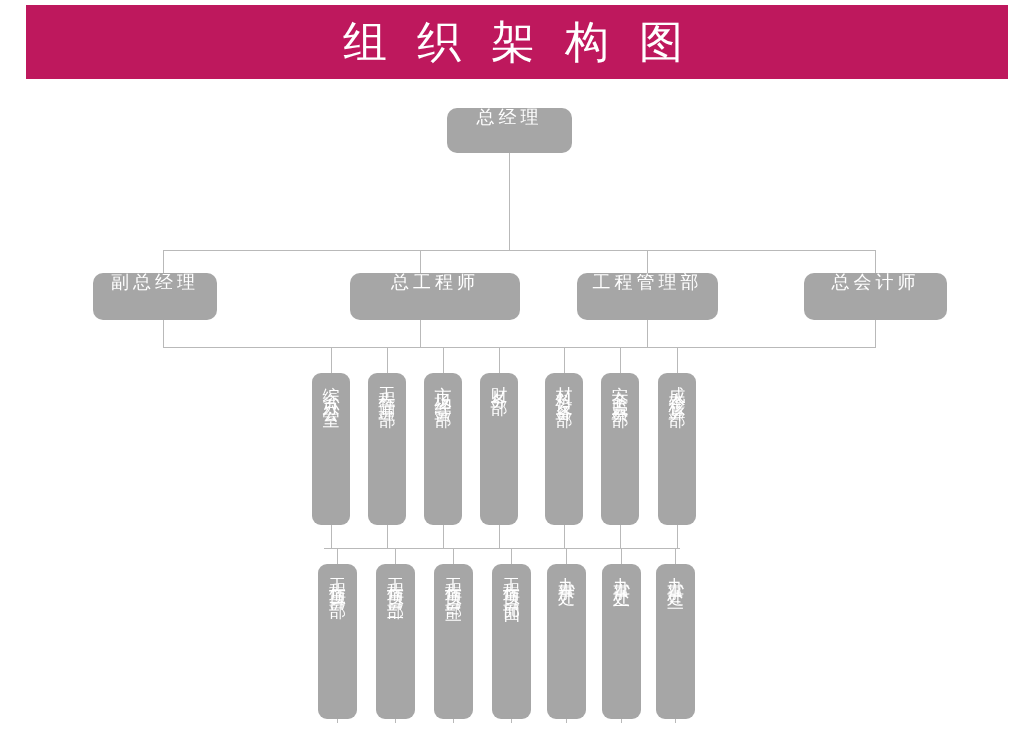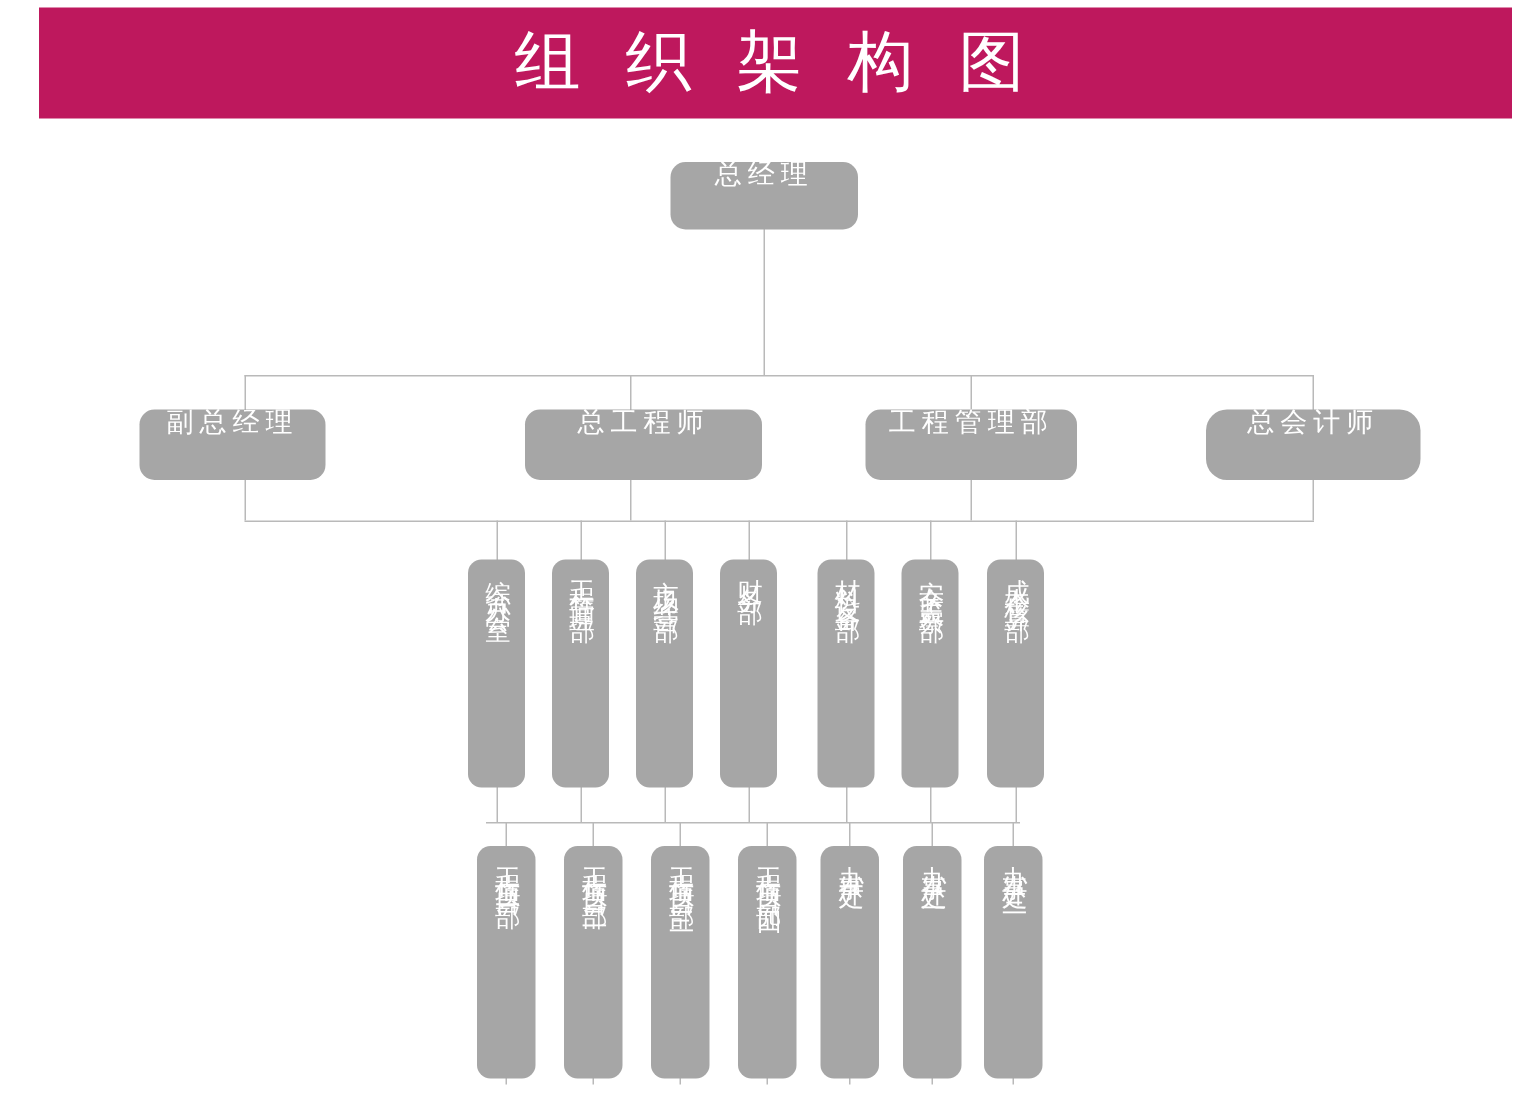--- a/index.html
+++ b/index.html
@@ -112,27 +112,27 @@
   <div class="vline" style="left:621px; top:548px; height:175px;"></div>
   <div class="vline" style="left:675px; top:548px; height:175px;"></div>
 
   <div class="node node-h" style="left:447px; top:108px; width:125px; height:45px;">
     <span>总经理</span>
   </div>
 
   <div class="node node-h" style="left:93px; top:273px; width:124px; height:47px;">
     <span>副总经理</span>
   </div>
-  <div class="node node-h" style="left:350px; top:273px; width:158px; height:47px;">
+  <div class="node node-h" style="left:350px; top:273px; width:170px; height:47px;">
     <span>总工程师</span>
   </div>
   <div class="node node-h" style="left:577px; top:273px; width:141px; height:47px;">
     <span>工程管理部</span>
   </div>
-  <div class="node node-h" style="left:804px; top:273px; width:143px; height:47px;border-radius:14px;">
+  <div class="node node-h" style="left:804px; top:273px; width:143px; height:47px;">
     <span>总会计师</span>
   </div>
 
   <div class="node node-v" style="left:312px; top:373px; width:38px; height:152px;">
     <span>综合办公室</span>
   </div>
   <div class="node node-v" style="left:368px; top:373px; width:38px; height:152px;">
     <span>工程管理部</span>
   </div>
   <div class="node node-v" style="left:424px; top:373px; width:38px; height:152px;">

